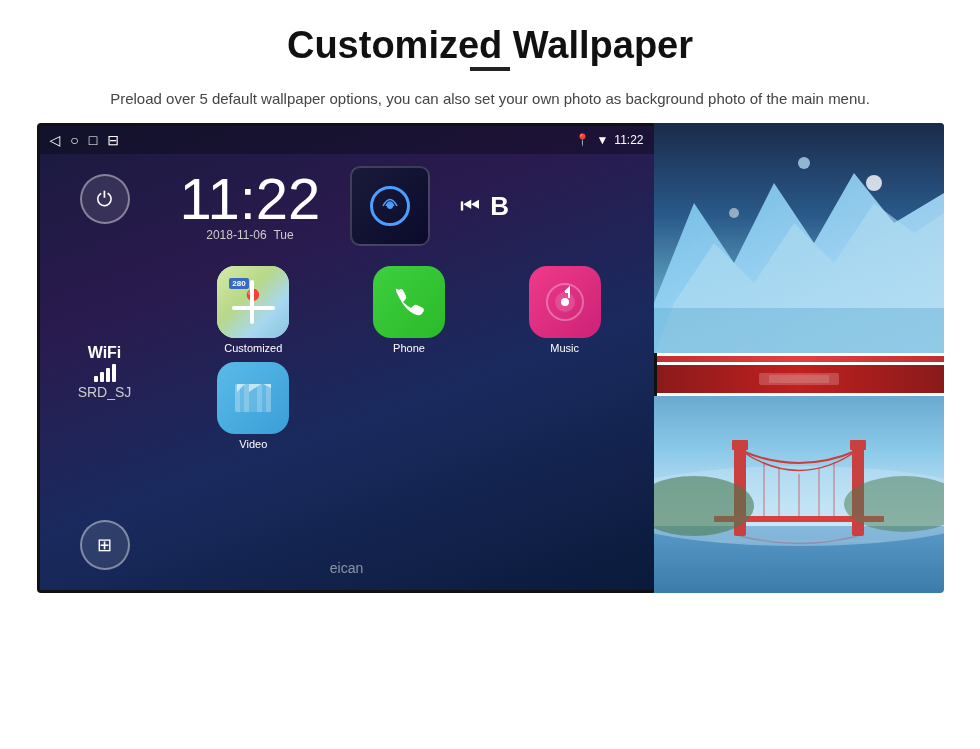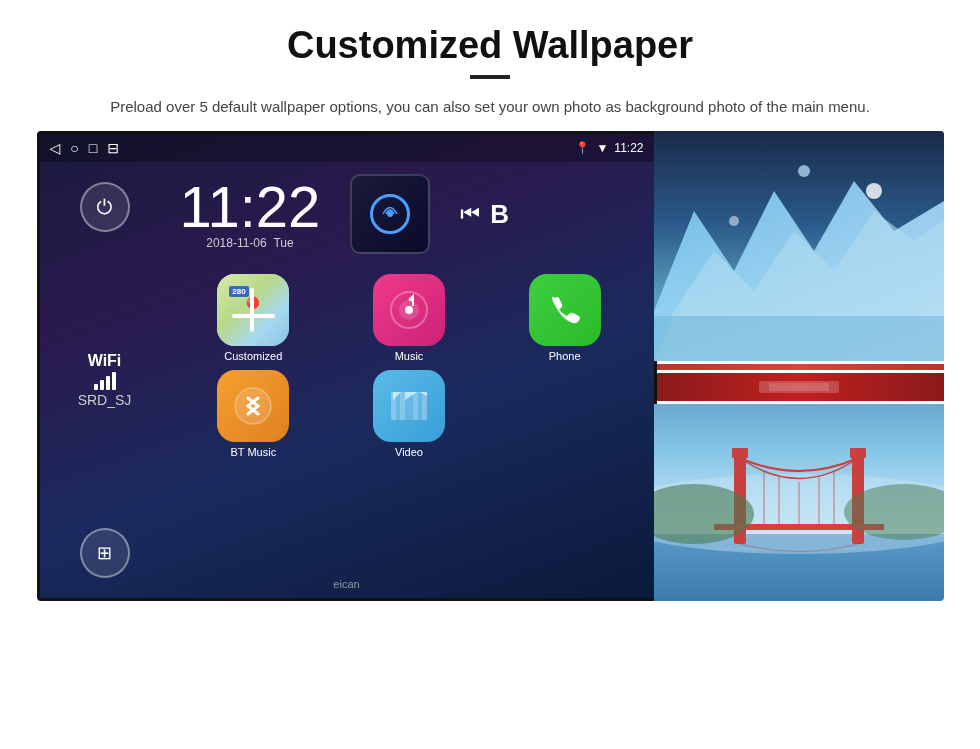--- a/index.html
+++ b/index.html
@@ -20,21 +20,21 @@
       align-items: center;
       padding: 24px 40px 20px;
       background: #fff;
     }
 
     .page-title {
       font-size: 38px;
       font-weight: 900;
       color: #111;
       text-align: left;
-      margin-bottom: 8px;
+      margin-bottom: 0;
     }
 
     .title-divider {
       width: 40px;
       height: 4px;
       background: #222;
       margin: 0 auto 16px;
     }
 
     .page-description {
@@ -335,25 +335,25 @@
       width: 290px;
       height: 200px;
       overflow: hidden;
       position: relative;
       border-radius: 0 0 4px 0;
     }
 
     
     .watermark {
       position: absolute;
-      bottom: 8px;
+      bottom: 14px;
       left: 50%;
       transform: translateX(-50%);
       color: rgba(255,255,255,0.5);
-      font-size: 11px;
+      font-size: 14px;
       white-space: nowrap;
     }
 
     
     .chrome-svg {
       width: 52px;
       height: 52px;
     }
 
     
@@ -490,53 +490,44 @@
           <div class="app-item">
             <div class="app-icon nav-app">
               <div class="map-bg">
                 <div class="map-road road-h"></div>
                 <div class="map-road road-v"></div>
                 <span class="map-pin">📍</span>
                 <div class="badge-280">280</div>
               </div>
             </div>
             <span class="app-label">Customized</span>
+          </div>
+
+          <div class="app-item">
+            <div class="app-icon phone-app">
+              <svg width="36" height="36" viewBox="0 0 36 36">
+                <path d="M8 6 Q10 4 12 6 L15 12 Q16 14 14 16 L12 18 Q16 22 20 24 L22 22 Q24 20 26 21 L32 24 Q34 26 32 28 Q30 32 26 31 Q14 28 5 7 Q4 3 8 6Z" fill="white"></path>
+              </svg>
+            </div>
+            <span class="app-label">Phone</span>
           </div>
 
           <div class="app-item">
             <div class="app-icon music-app">
               <svg width="38" height="38" viewBox="0 0 38 38">
                 <circle cx="19" cy="19" r="18" fill="none" stroke="rgba(255,255,255,0.3)" stroke-width="2"></circle>
                 <circle cx="19" cy="19" r="10" fill="rgba(255,255,255,0.15)"></circle>
                 <circle cx="19" cy="19" r="4" fill="white"></circle>
                 <path d="M19 9 L23 5 L23 15" stroke="white" stroke-width="2" fill="none"></path>
                 <line x1="19" y1="9" x2="23" y2="9" stroke="white" stroke-width="2"></line>
               </svg>
             </div>
             <span class="app-label">Music</span>
           </div>
 
-          <div class="app-item">
-            <div class="app-icon phone-app">
-              <svg width="36" height="36" viewBox="0 0 36 36">
-                <path d="M8 6 Q10 4 12 6 L15 12 Q16 14 14 16 L12 18 Q16 22 20 24 L22 22 Q24 20 26 21 L32 24 Q34 26 32 28 Q30 32 26 31 Q14 28 5 7 Q4 3 8 6Z" fill="white"></path>
-              </svg>
-            </div>
-            <span class="app-label">Phone</span>
-          </div>
-
-          <div class="app-item">
-            <div class="app-icon bt-app">
-              <svg width="40" height="40" viewBox="0 0 40 40">
-                <circle cx="20" cy="20" r="18" fill="rgba(255,255,255,0.15)" stroke="rgba(255,255,255,0.3)" stroke-width="1.5"></circle>
-                <path d="M15 12 L25 20 L15 28 M25 12 L15 20 L25 28" stroke="white" stroke-width="3" fill="none" stroke-linecap="round"></path>
-              </svg>
-            </div>
-            <span class="app-label">BT Music</span>
-          </div>
 
 
           <div class="app-item">
             <div class="app-icon video-app">
               <svg width="44" height="44" viewBox="0 0 44 44">
                 <rect x="4" y="8" width="36" height="28" rx="3" fill="rgba(255,255,255,0.15)"></rect>
                 <polygon points="6,8 14,8 6,16" fill="rgba(255,255,255,0.6)"></polygon>
                 <polygon points="18,8 30,8 18,16" fill="rgba(255,255,255,0.6)"></polygon>
                 <polygon points="32,8 40,8 40,12" fill="rgba(255,255,255,0.6)"></polygon>
                 <rect x="4" y="8" width="5" height="28" fill="rgba(255,255,255,0.2)"></rect>

